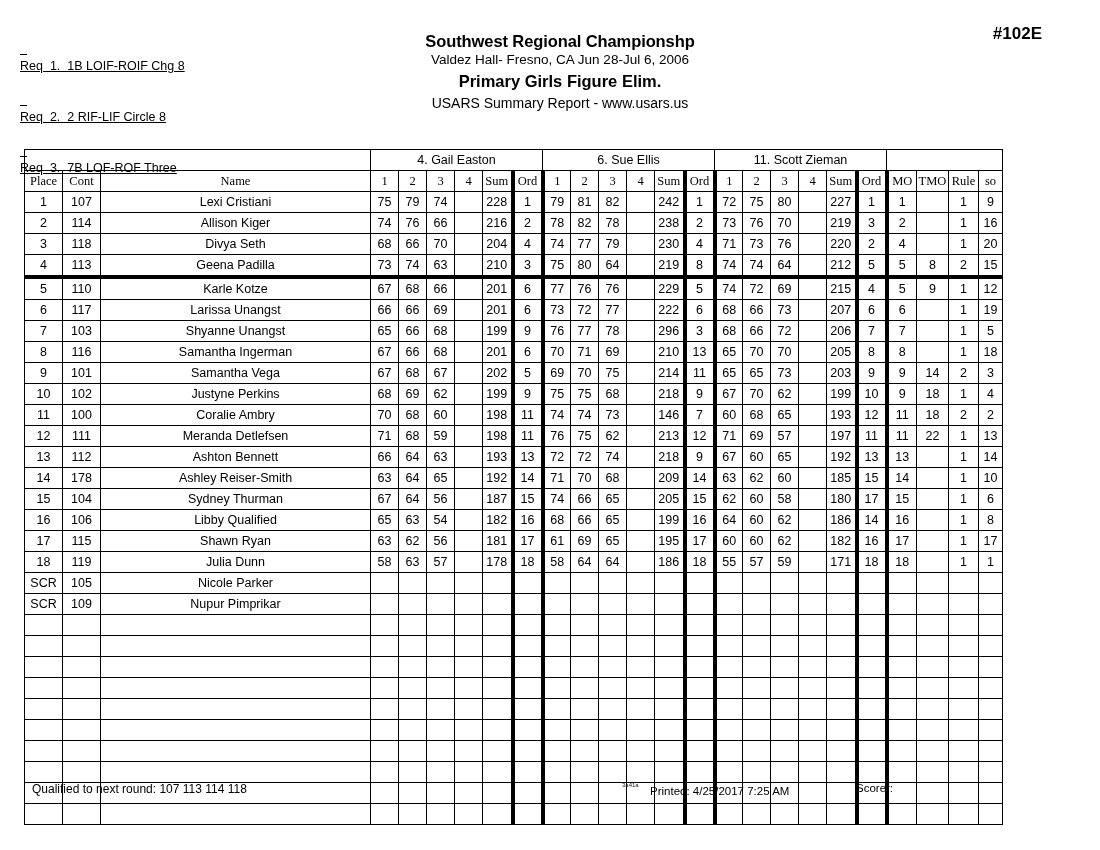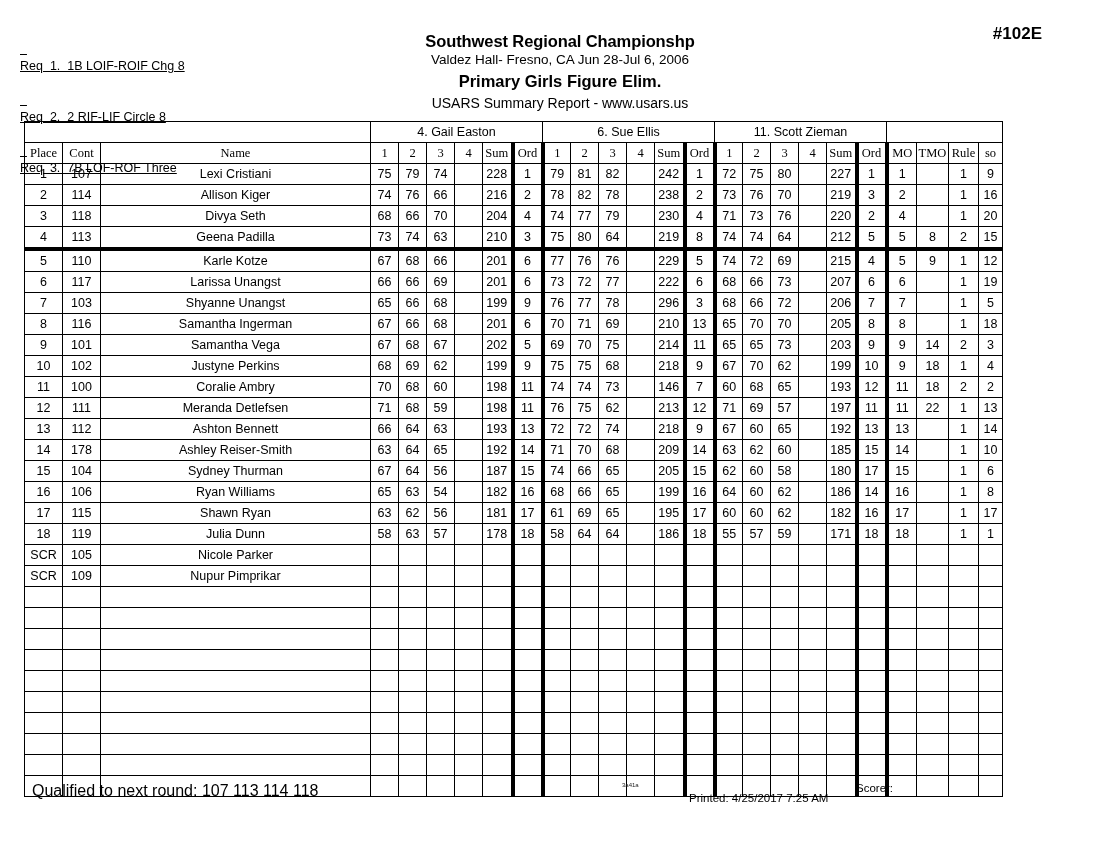--- a/index.html
+++ b/index.html
@@ -62,21 +62,21 @@
     right: 58px;
     top: 24px;
     font-size: 17px;
     font-weight: bold;
   }
 
   
   #grid {
     position: absolute;
     left: 24px;
-    top: 121px;
+    top: 149px;
     border-collapse: collapse;
     table-layout: fixed;
     font-size: 12.5px;
   }
   #grid td, #grid th {
     border: 1px solid #000;
     padding: 0;
     height: 20px;
     font-weight: normal;
     font-size: 12.5px;
@@ -116,23 +116,23 @@
   .sep-r { border-right: 4px solid #000 !important; }
 
   tr.qual-last td { border-bottom: 4px solid #000 !important; }
   tr.hdr td { border-top: 1px solid #000; }
 
   .bold td { font-weight: bold; }
   .ordcell { font-weight: bold; }
 
   
   #footer { position: absolute; left: 0; top: 782px; width: 1100px; font-size: 11.5px; }
-  #qualified { position: absolute; left: 32px; top: 0; font-size: 16px; }
+  #qualified { position: absolute; left: 32px; top: 0; font-size: 12px; }
   #version { position: absolute; left: 622px; top: 0px; font-size: 6px; color:#222; }
-  #printed { position: absolute; left: 650px; top: 10px; font-size: 11.5px; margin-left: 39px; }
+  #printed { position: absolute; left: 650px; top: 3px; font-size: 11.5px; }
   #scorer { position: absolute; left: 856px; top: 0; font-size: 11.5px; }
 </style>
 </head>
 <body>
 
 <div id="req-block">
   <div>Req  1.  1B LOIF-ROIF Chg 8</div>
   <div>Req  2.  2 RIF-LIF Circle 8</div>
   <div>Req  3.  7B LOF-ROF Three</div>
 </div>
@@ -609,21 +609,21 @@
         <td class="c-num">180</td>
         <td class="c-num sep-l sep-r ordcell">17</td>
         <td class="c-num">15</td>
         <td class="c-num"></td>
         <td class="c-num">1</td>
         <td class="c-num">6</td>
       </tr>
       <tr>
         <td class="c-place">16</td>
         <td class="c-cont">106</td>
-        <td class="c-name">Ryan Williams</td>
+        <td class="c-name">Libby Qualified</td>
         <td class="c-num">65</td>
         <td class="c-num">63</td>
         <td class="c-num">54</td>
         <td class="c-num"></td>
         <td class="c-num">182</td>
         <td class="c-num sep-l sep-r ordcell">16</td>
         <td class="c-num">68</td>
         <td class="c-num">66</td>
         <td class="c-num">65</td>
         <td class="c-num"></td>

